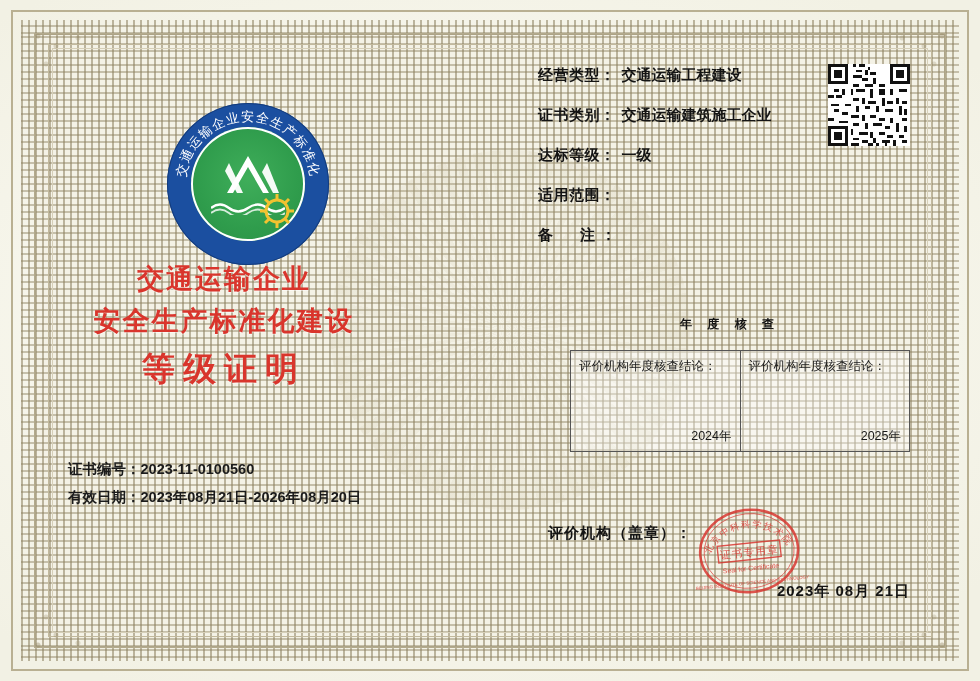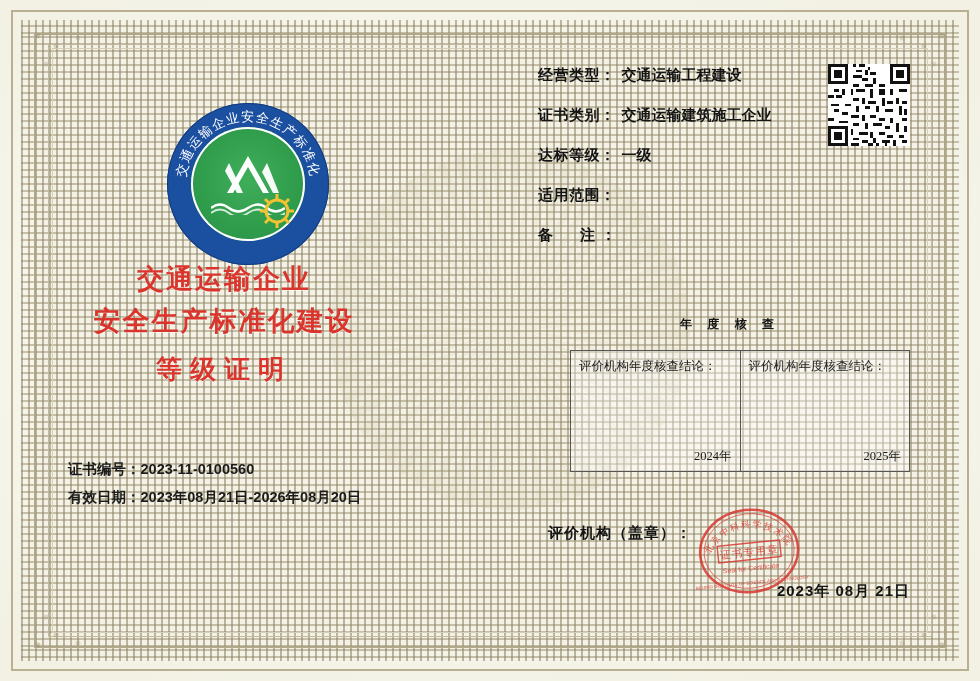--- a/index.html
+++ b/index.html
@@ -135,21 +135,21 @@
     width: 292px;
     text-align: center;
     color: #d9352c;
     font-family: "Liberation Sans", sans-serif;
     font-weight: bold;
     letter-spacing: 2px;
     text-shadow: 0 1px 0 rgba(255,255,255,0.5);
   }
   .title-line1 { font-size: 27px; line-height: 42px; }
   .title-line2 { font-size: 27px; line-height: 42px; }
-  .title-line3 { font-size: 26px; line-height: 50px; letter-spacing: 8px; margin-top: 2px; }
+  .title-line3 { font-size: 33px; line-height: 50px; letter-spacing: 8px; margin-top: 2px; }
 
   
   .left-info {
     position: absolute;
     left: 68px; top: 455px;
     width: 400px;
     color: #1b1b1b;
     font-size: 14.5px;
     line-height: 28px;
   }
@@ -194,26 +194,25 @@
     position: absolute;
     left: 680px; top: 316px;
     font-size: 12px;
     font-weight: bold;
     letter-spacing: 6px;
     color: #141414;
   }
   .annual-table {
     position: absolute;
     left: 570px; top: 350px;
-    width: 340px; height: 122px;
+    width: 340px; height: 102px;
     border: 1px solid #555;
     display: flex;
     box-sizing: border-box;
     background: rgba(255,255,255,0.35);
-    font-family: Liberation Serif, serif;
   }
   .annual-table .cell {
     flex: 1;
     position: relative;
     box-sizing: border-box;
     padding: 7px 8px 0 8px;
     font-size: 12.5px;
     color: #1b1b1b;
   }
   .annual-table .cell + .cell { border-left: 1px solid #555; }

